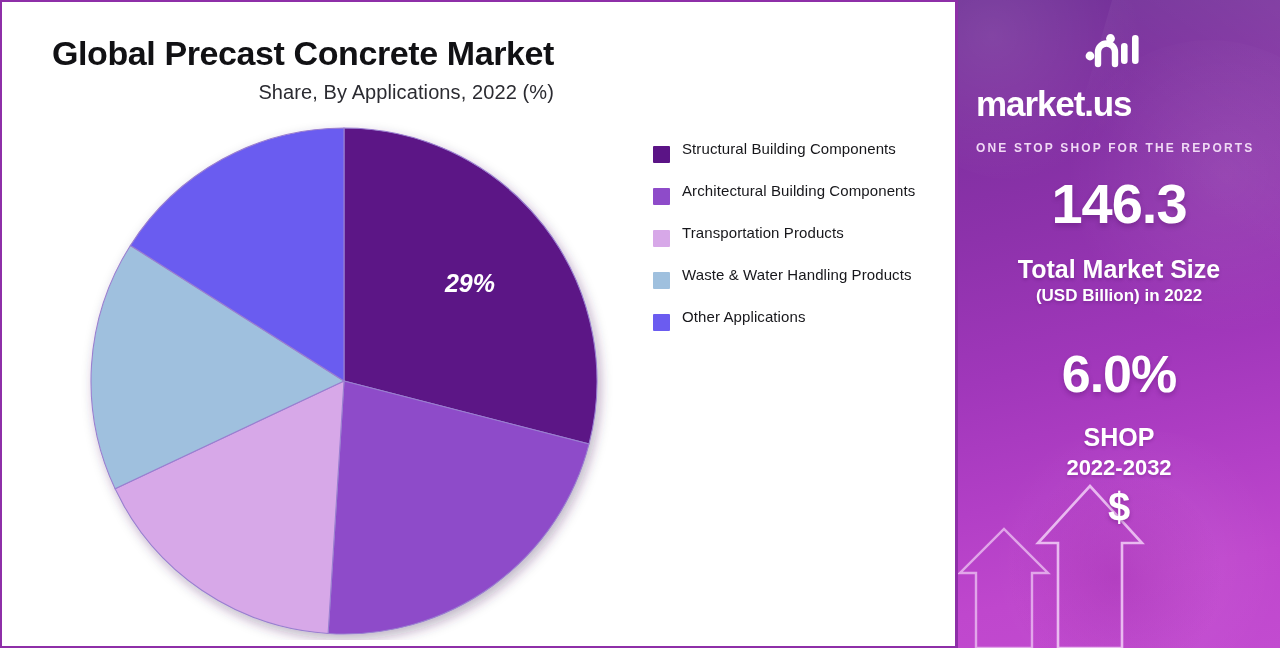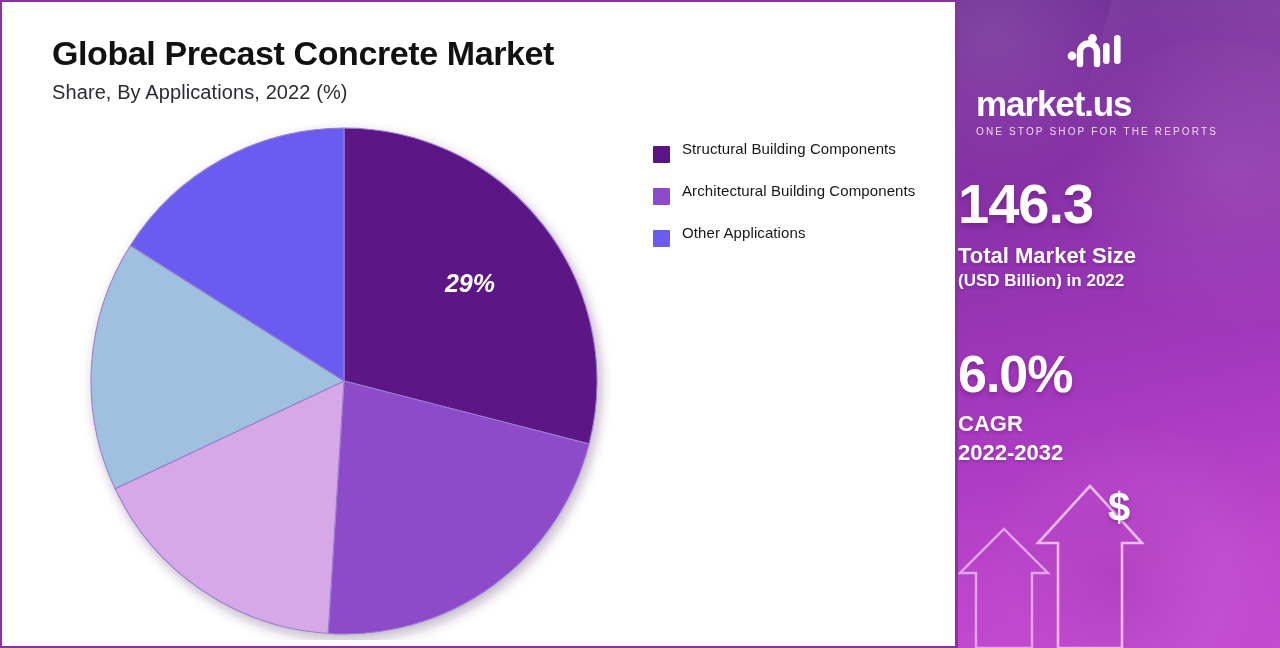--- a/index.html
+++ b/index.html
@@ -33,21 +33,21 @@
     overflow: hidden;
   }
 
   .title-block { position: absolute; left: 44px; top: 26px; }
   .chart-title {
     font-size: 34px; font-weight: 700; color: #111114;
     letter-spacing: -0.4px; line-height: 1.15; white-space: nowrap;
   }
   .chart-subtitle {
     font-size: 20px; font-weight: 400; color: #2b2b31;
-    margin-top: 8px; letter-spacing: 0.1px; white-space: nowrap;
+    margin-top: 8px; letter-spacing: 0.1px; white-space: nowrap; text-align: right;
   }
 
   
   .pie-wrap {
     position: absolute; left: 78px; top: 115px;
     width: 516px; height: 516px;
   }
   .pie-wrap svg { display:block; width: 516px; height: 516px; overflow: visible; }
   .pie-label {
     font-family: "Liberation Sans", sans-serif;
@@ -119,37 +119,37 @@
     z-index: 4;
     flex-direction: column;
   }
   .logo-mark { flex: 0 0 auto; }
   .logo-text-block { display: flex; flex-direction: column; }
   .logo-word {
     font-size: 35px; font-weight: 700; letter-spacing: -1.1px;
     color: #ffffff; line-height: 1;
   }
   .logo-tagline {
-    font-size: 10px; font-weight: 400; letter-spacing: 2.15px;
-    color: #f0d9f5; margin-top: 5px; white-space: nowrap;
-  }
-
-  
-  .stat-block { position: absolute; width: 100%; z-index: 4; }
+    font-size: 12px; font-weight: 700; letter-spacing: 2.15px;
+    color: #f0d9f5; margin-top: 20px; white-space: nowrap;
+  }
+
+  
+  .stat-block { position: absolute; width: 100%; text-align: center; z-index: 4; }
   .stat-size { top: 176px; }
   .stat-cagr { top: 348px; }
   .stat-value {
     font-size: 56px; font-weight: 700; letter-spacing: -1px;
     line-height: 1; color: #ffffff;
     text-shadow: 0 3px 5px rgba(70,10,90,0.30);
   }
   .stat-value.small { font-size: 52px; }
   .stat-caption {
-    font-size: 22px; font-weight: 700; line-height: 1.22;
-    margin-top: 11px; color: #ffffff;
+    font-size: 25px; font-weight: 700; line-height: 1.22;
+    margin-top: 22px; color: #ffffff;
     text-shadow: 0 2px 3px rgba(70,10,90,0.25);
   }
   .stat-caption.sub { font-size: 17px; }
   .stat-caption.years { font-size: 22px; margin-top: 2px; }
 
   
   .arrows { position: absolute; left: 0; bottom: 0; width: 322px; height: 175px; z-index: 3; }
   .dollar {
     position: absolute; left: 0; bottom: 118px; width: 322px;
     text-align: center;
@@ -194,20 +194,28 @@
       <div class="legend" id="legend">
           <div class="legend-item">
             <span class="legend-swatch" style="background: rgb(91, 20, 134);"></span>
             <span class="legend-label">Structural Building Components</span>
           </div>
           <div class="legend-item">
             <span class="legend-swatch" style="background: rgb(142, 75, 201);"></span>
             <span class="legend-label">Architectural Building Components</span>
           </div>
           <div class="legend-item">
+            <span class="legend-swatch" style="background: rgb(215, 168, 232);"></span>
+            <span class="legend-label">Transportation Products</span>
+          </div>
+          <div class="legend-item">
+            <span class="legend-swatch" style="background: rgb(159, 192, 222);"></span>
+            <span class="legend-label">Waste &amp; Water Handling Products</span>
+          </div>
+          <div class="legend-item">
             <span class="legend-swatch" style="background: rgb(107, 92, 240);"></span>
             <span class="legend-label">Other Applications</span>
           </div>
         </div>
 
     </div>
   </div>
 
   <div class="right-panel">
 
@@ -234,21 +242,21 @@
     </div>
 
     <div class="stat-block stat-size">
       <div class="stat-value">146.3</div>
       <div class="stat-caption">Total Market Size</div>
       <div class="stat-caption sub" style="margin-top:1px;">(USD Billion) in 2022</div>
     </div>
 
     <div class="stat-block stat-cagr">
       <div class="stat-value small">6.0%</div>
-      <div class="stat-caption">CAGR</div>
+      <div class="stat-caption">SHOP</div>
       <div class="stat-caption years">2022-2032</div>
     </div>
 
     <div class="dollar">$</div>
 
     <svg class="arrows" viewBox="0 0 322 175">
 
       <path d="M18 175 L18 100 L2 100 L46 56 L90 100 L74 100 L74 175 Z" fill="none" stroke="#e7b7ef" stroke-width="2.4" opacity="0.85"></path>
 
       <path d="M100 175 L100 70 L80 70 L132 13 L184 70 L164 70 L164 175 Z" fill="none" stroke="#eec6f4" stroke-width="2.6" opacity="0.9"></path>

